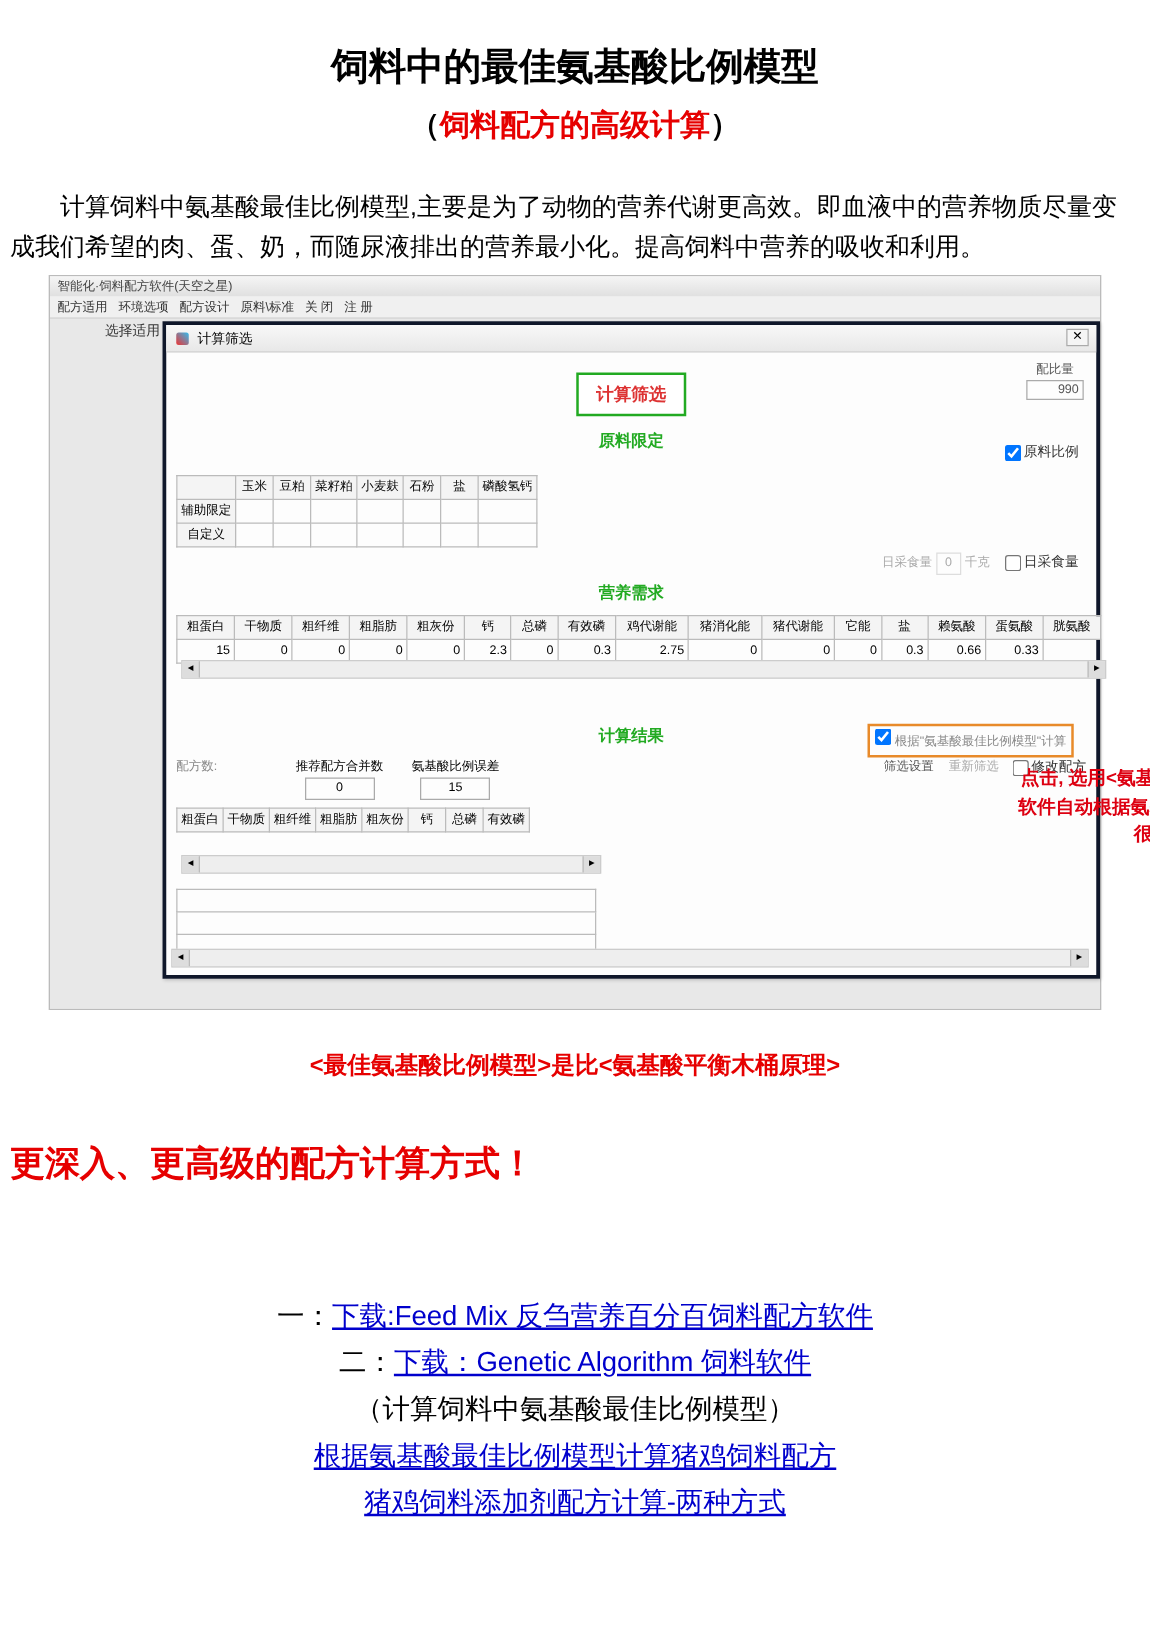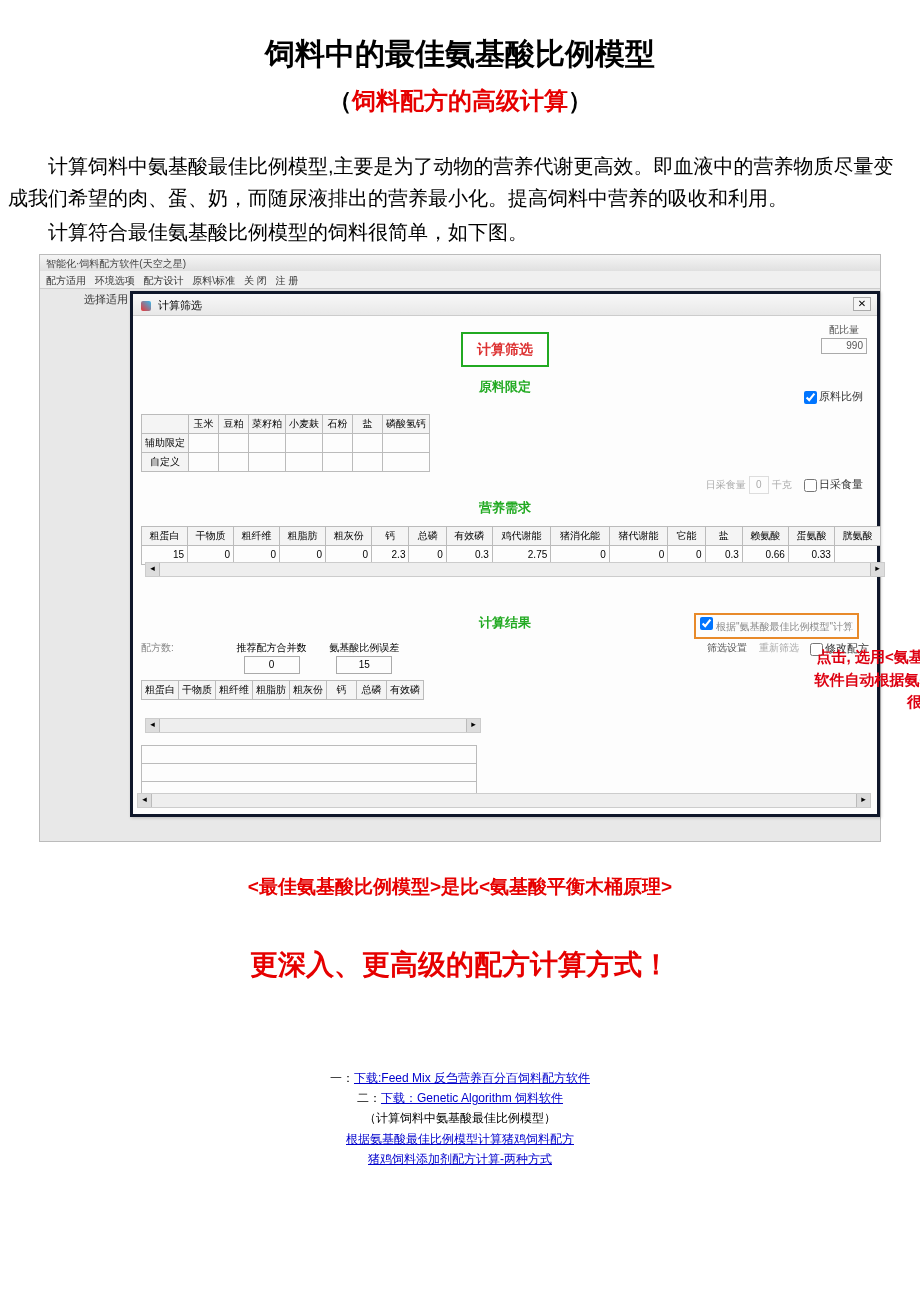--- a/index.html
+++ b/index.html
@@ -30,37 +30,36 @@
     .ss-tbl { border-collapse: collapse; font-size: 10px; }
     .ss-tbl td, .ss-tbl th { border: 1px solid #bbb; padding: 1px 3px; height: 15px; min-width: 30px; text-align: center; font-weight: normal; }
     .ss-tbl th { background: #f4f4f4; }
     .ss-scrollbar { position: absolute; left: 4px; bottom: 6px; right: 6px; height: 15px; background: #eee; border: 1px solid #ccc; }
     .ss-sb-left { position: absolute; left:0; width:14px; height:13px; background:#ddd; border-right:1px solid #bbb; text-align:center; line-height:11px; font-size:9px;}
     .ss-sb-right { position: absolute; right:0; width:14px; height:13px; background:#ddd; border-left:1px solid #bbb; text-align:center; line-height:11px; font-size:9px;}
     .ss-orange-box { border: 2px solid #e88a2a; padding: 2px 4px; font-size: 10px; color: #888; display: inline-block; }
     .ss-red-callout { position: absolute; right: -220px; top: 330px; width: 310px; color: #d01; font-size: 15px; font-weight: bold; text-align: center; line-height: 1.5; }
     .ss-gray { color: #aaa; font-size: 10px; }
     .conclusion { text-align: center; color: #e60000; font-size: 19px; font-weight: bold; margin: 30px 0 10px; }
-    .conclusion2 { text-align: center; color: #e60000; font-size: 28px; font-weight: bold; margin: 40px 0 80px; }
-    .dl-block { text-align: center; font-size: 12px; line-height: 1.7; }
+    .conclusion2 { color: #e60000; font-size: 28px; font-weight: bold; margin: 40px 0 80px; }
+    .dl-block { text-align: center; font-size: 22px; line-height: 1.7; }
     .dl-block a { color: #0000cc; text-decoration: underline; }
     .dl-block .lbl { color: #000; }
     .dl-block .note { color: #000; }
   </style>
 </head>
 <body>
 
 <div class="page">
   <div class="title">饲料中的最佳氨基酸比例模型</div>
   <div class="subtitle">
     <span>（</span><span class="red">饲料配方的高级计算</span><span>）</span>
   </div>
 
   <p class="para">计算饲料中氨基酸最佳比例模型,主要是为了动物的营养代谢更高效。即血液中的营养物质尽量变成我们希望的肉、蛋、奶，而随尿液排出的营养最小化。提高饲料中营养的吸收和利用。</p>
-  <p class="para">计算符合最佳氨基酸比例模型的饲料很简单，如下图。</p>
 
   <div class="screenshot">
     <div class="ss-titlebar">智能化·饲料配方软件(天空之星)</div>
     <div class="ss-menubar">
       <span>配方适用</span>
       <span>环境选项</span>
       <span>配方设计</span>
       <span>原料\标准</span>
       <span>关  闭</span>
       <span>注  册</span>

